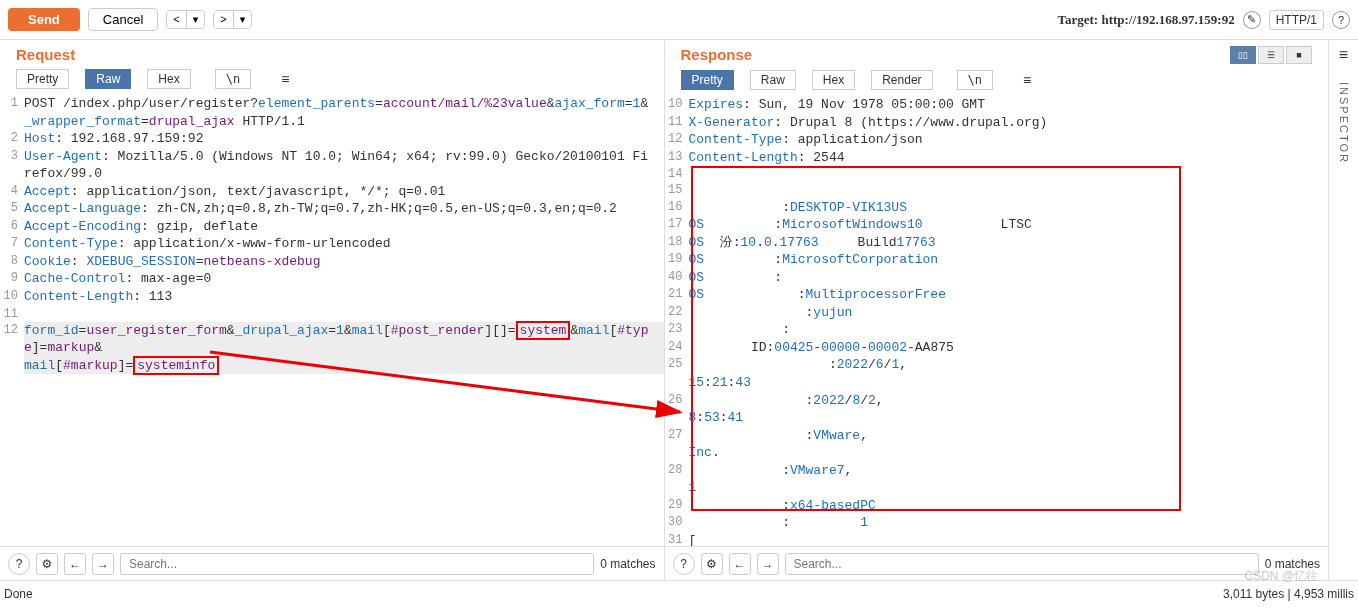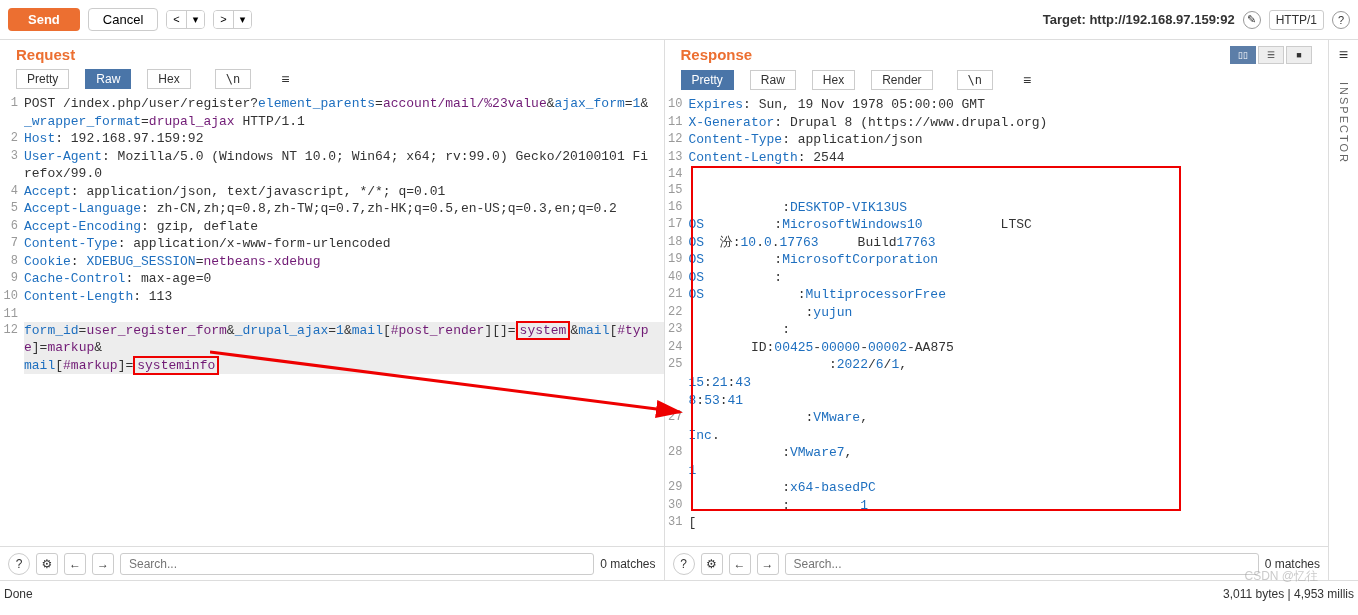--- a/index.html
+++ b/index.html
@@ -4,21 +4,21 @@
 <style>
 * { box-sizing: border-box; margin: 0; padding: 0; }
 body { font-family: "Segoe UI", Arial, sans-serif; font-size: 13px; color: #333; width: 1358px; height: 615px; background: #fff; position: relative; overflow: hidden; }
 .toolbar { display: flex; align-items: center; padding: 4px 8px; border-bottom: 1px solid #ddd; gap: 8px; height: 40px; }
 .btn-send { background: #ec6f31; color: #fff; border: none; padding: 4px 20px; border-radius: 4px; font-weight: bold; cursor: pointer; font-size: 13px; }
 .btn-cancel { background: #fff; border: 1px solid #ccc; padding: 3px 14px; border-radius: 4px; cursor: pointer; font-size: 13px; }
 .nav-group { display: flex; border: 1px solid #ccc; border-radius: 4px; overflow: hidden; }
 .nav-btn { background: #fff; border: none; border-right: 1px solid #ccc; padding: 3px 6px; cursor: pointer; font-size: 11px; line-height: 1; }
 .nav-btn:last-child { border-right: none; }
 .toolbar-spacer { flex: 1; }
-.target { font-weight: bold; font-size: 13px; }
+.target { font-weight: bold; font-size: 13px; font-family: Liberation Serif, serif; }
 .pencil-icon, .help-icon { width: 18px; height: 18px; display: inline-flex; align-items: center; justify-content: center; border: 1px solid #999; border-radius: 50%; font-size: 11px; }
 .http-ver { border: 1px solid #ccc; padding: 2px 6px; border-radius: 3px; font-size: 12px; }
 .main { display: flex; height: 540px; }
 .pane { flex: 1; display: flex; flex-direction: column; border-right: 1px solid #ddd; min-width: 0; }
 .pane-header-row { display: flex; justify-content: space-between; align-items: flex-start; padding: 6px 16px 2px; }
 .pane-title { color: #ec6f31; font-weight: bold; font-size: 15px; }
 .view-toggles { display: flex; gap: 2px; }
 .view-toggle { width: 26px; height: 18px; border: 1px solid #ccc; background: #eee; cursor: pointer; display: flex; align-items: center; justify-content: center; font-size: 9px; }
 .view-toggle.active { background: #5c7ea8; color: #fff; border-color: #5c7ea8; }
 .tab-row { display: flex; align-items: center; padding: 4px 16px; gap: 16px; }
@@ -138,20 +138,21 @@
         <div class="code-line"><span class="ln">17</span><span class="lc"><span class="tok-key">OS</span><span class="tok-str">         :</span><span class="tok-key">MicrosoftWindows</span><span class="tok-num">10</span><span class="tok-str">          LTSC</span></span></div>
         <div class="code-line"><span class="ln">18</span><span class="lc"><span class="tok-key">OS</span><span class="tok-str">  汾:</span><span class="tok-num">10</span><span class="tok-str">.</span><span class="tok-num">0</span><span class="tok-str">.</span><span class="tok-num">17763</span><span class="tok-str">     Build</span><span class="tok-num">17763</span></span></div>
         <div class="code-line"><span class="ln">19</span><span class="lc"><span class="tok-key">OS</span><span class="tok-str">         :</span><span class="tok-key">MicrosoftCorporation</span></span></div>
         <div class="code-line"><span class="ln">40</span><span class="lc"><span class="tok-key">OS</span><span class="tok-str">         :</span></span></div>
         <div class="code-line"><span class="ln">21</span><span class="lc"><span class="tok-key">OS</span><span class="tok-str">            :</span><span class="tok-key">MultiprocessorFree</span></span></div>
         <div class="code-line"><span class="ln">22</span><span class="lc"><span class="tok-str">               :</span><span class="tok-key">yujun</span></span></div>
         <div class="code-line"><span class="ln">23</span><span class="lc"><span class="tok-str">            :</span></span></div>
         <div class="code-line"><span class="ln">24</span><span class="lc"><span class="tok-str">        ID:</span><span class="tok-num">00425</span><span class="tok-str">-</span><span class="tok-num">00000</span><span class="tok-str">-</span><span class="tok-num">00002</span><span class="tok-str">-AA875</span></span></div>
         <div class="code-line"><span class="ln">25</span><span class="lc"><span class="tok-str">                  :</span><span class="tok-num">2022</span><span class="tok-str">/</span><span class="tok-num">6</span><span class="tok-str">/</span><span class="tok-num">1</span><span class="tok-str">,</span></span></div>
         <div class="code-line"><span class="ln"></span><span class="lc"><span class="tok-num">15</span><span class="tok-str">:</span><span class="tok-num">21</span><span class="tok-str">:</span><span class="tok-num">43</span></span></div>
+        <div class="code-line"><span class="ln">26</span><span class="lc"><span class="tok-str">               :</span><span class="tok-num">2022</span><span class="tok-str">/</span><span class="tok-num">8</span><span class="tok-str">/</span><span class="tok-num">2</span><span class="tok-str">,</span></span></div>
         <div class="code-line"><span class="ln"></span><span class="lc"><span class="tok-num">8</span><span class="tok-str">:</span><span class="tok-num">53</span><span class="tok-str">:</span><span class="tok-num">41</span></span></div>
         <div class="code-line"><span class="ln">27</span><span class="lc"><span class="tok-str">               :</span><span class="tok-key">VMware</span><span class="tok-str">,</span></span></div>
         <div class="code-line"><span class="ln"></span><span class="lc"><span class="tok-key">Inc</span><span class="tok-str">.</span></span></div>
         <div class="code-line"><span class="ln">28</span><span class="lc"><span class="tok-str">            :</span><span class="tok-key">VMware</span><span class="tok-num">7</span><span class="tok-str">,</span></span></div>
         <div class="code-line"><span class="ln"></span><span class="lc"><span class="tok-num">1</span></span></div>
         <div class="code-line"><span class="ln">29</span><span class="lc"><span class="tok-str">            :</span><span class="tok-key">x64-basedPC</span></span></div>
         <div class="code-line"><span class="ln">30</span><span class="lc"><span class="tok-str">            :         </span><span class="tok-num">1</span></span></div>
         <div class="code-line"><span class="ln">31</span><span class="lc"><span class="tok-str">[</span></span></div>
       </div>
     <div class="pane-footer">

